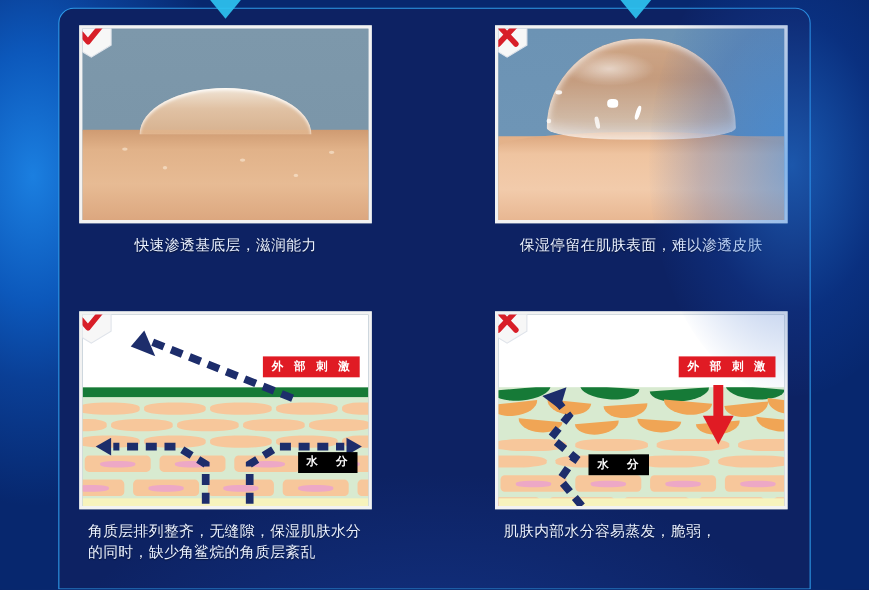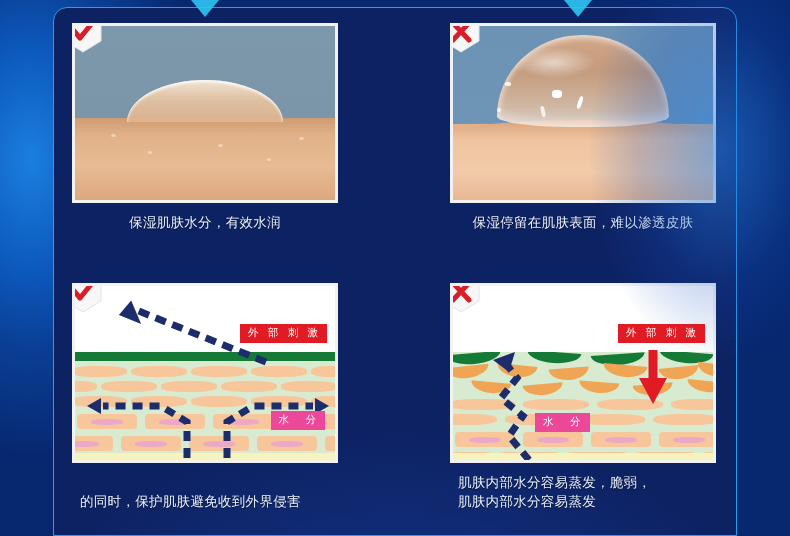--- a/index.html
+++ b/index.html
@@ -264,29 +264,29 @@
   .flake {
     position: absolute;
     background: #f0a555;
     border-radius: 0 0 50% 50% / 0 0 100% 100%;
   }
 
   .tag {
     position: absolute;
     color: #ffffff;
     font-size: 10.5px;
-    font-weight: normal;
+    font-weight: bold;
     letter-spacing: 3px;
     padding: 2px 6px 3px 8px;
     white-space: nowrap;
     font-family: "DejaVu Sans", "Liberation Sans", sans-serif;
     z-index: 5;
   }
   .tag.red   { background: #e01b24; }
-  .tag.green { background: #ec4899; }
+  .tag.green { background: #000000; }
 
   .dash-arrow { position: absolute; z-index: 4; }
   .red-arrow  { position: absolute; z-index: 5; }
 </style>
 </head>
 <body>
 
 <div id="page">
 
   <div class="top-arrow a1"></div>
@@ -308,21 +308,21 @@
             <div class="speck" style="left:74%;top:76%;width:4px;height:3px;"></div>
             <div class="speck" style="left:86%;top:64%;width:5px;height:3px;"></div>
           </div>
           <div class="badge">
             <svg width="40" height="44" viewBox="0 0 40 44">
               <polygon points="20,1 38,11 38,31 20,42 2,31 2,11" fill="#f7f7f7" stroke="#dfe3ea" stroke-width="1"></polygon>
               <path d="M11 21 L17 28 L30 12" stroke="#d81e28" stroke-width="5" fill="none" stroke-linecap="round" stroke-linejoin="round"></path>
             </svg>
           </div>
         </div>
-        <div class="caption">保湿肌肤水分，有效水润</div>
+        <div class="caption">快速渗透基底层，滋润能力</div>
       </div>
 
       <div class="vs-col v1">
       </div>
 
       <div class="cell right">
         <div class="media-frame">
           <div class="photo-bead">
             <div class="skin2"></div>
             <div class="bead"></div>
@@ -410,22 +410,22 @@
           </div>
 
           <div class="badge">
             <svg width="40" height="44" viewBox="0 0 40 44">
               <polygon points="20,1 38,11 38,31 20,42 2,31 2,11" fill="#f7f7f7" stroke="#dfe3ea" stroke-width="1"></polygon>
               <path d="M11 21 L17 28 L30 12" stroke="#d81e28" stroke-width="5" fill="none" stroke-linecap="round" stroke-linejoin="round"></path>
             </svg>
           </div>
         </div>
         <div class="caption two-line">
-          <br>
-          <span>的同时，保护肌肤避免收到外界侵害</span>
+          <span>角质层排列整齐，无缝隙，保湿肌肤水分</span><br>
+          <span>的同时，缺少角鲨烷的角质层紊乱</span>
         </div>
       </div>
 
       <div class="cell right">
         <div class="media-frame">
           <div class="diagram">
 
             <div class="tag red" style="right:8px;top:38px;">外 部 刺 激</div>
 
             <div class="derm">
@@ -495,19 +495,18 @@
 
           <div class="badge">
             <svg width="40" height="44" viewBox="0 0 40 44">
               <polygon points="20,1 38,11 38,31 20,42 2,31 2,11" fill="#f7f7f7" stroke="#dfe3ea" stroke-width="1"></polygon>
               <path d="M12 13 L28 30 M28 13 L12 30" stroke="#d81e28" stroke-width="5" fill="none" stroke-linecap="round"></path>
             </svg>
           </div>
         </div>
         <div class="caption two-line">
           <span>肌肤内部水分容易蒸发，脆弱，</span><br>
-          <span>肌肤内部水分容易蒸发</span>
         </div>
       </div>
     </div>
 
   </div>
 </div>
 
 </body></html>

